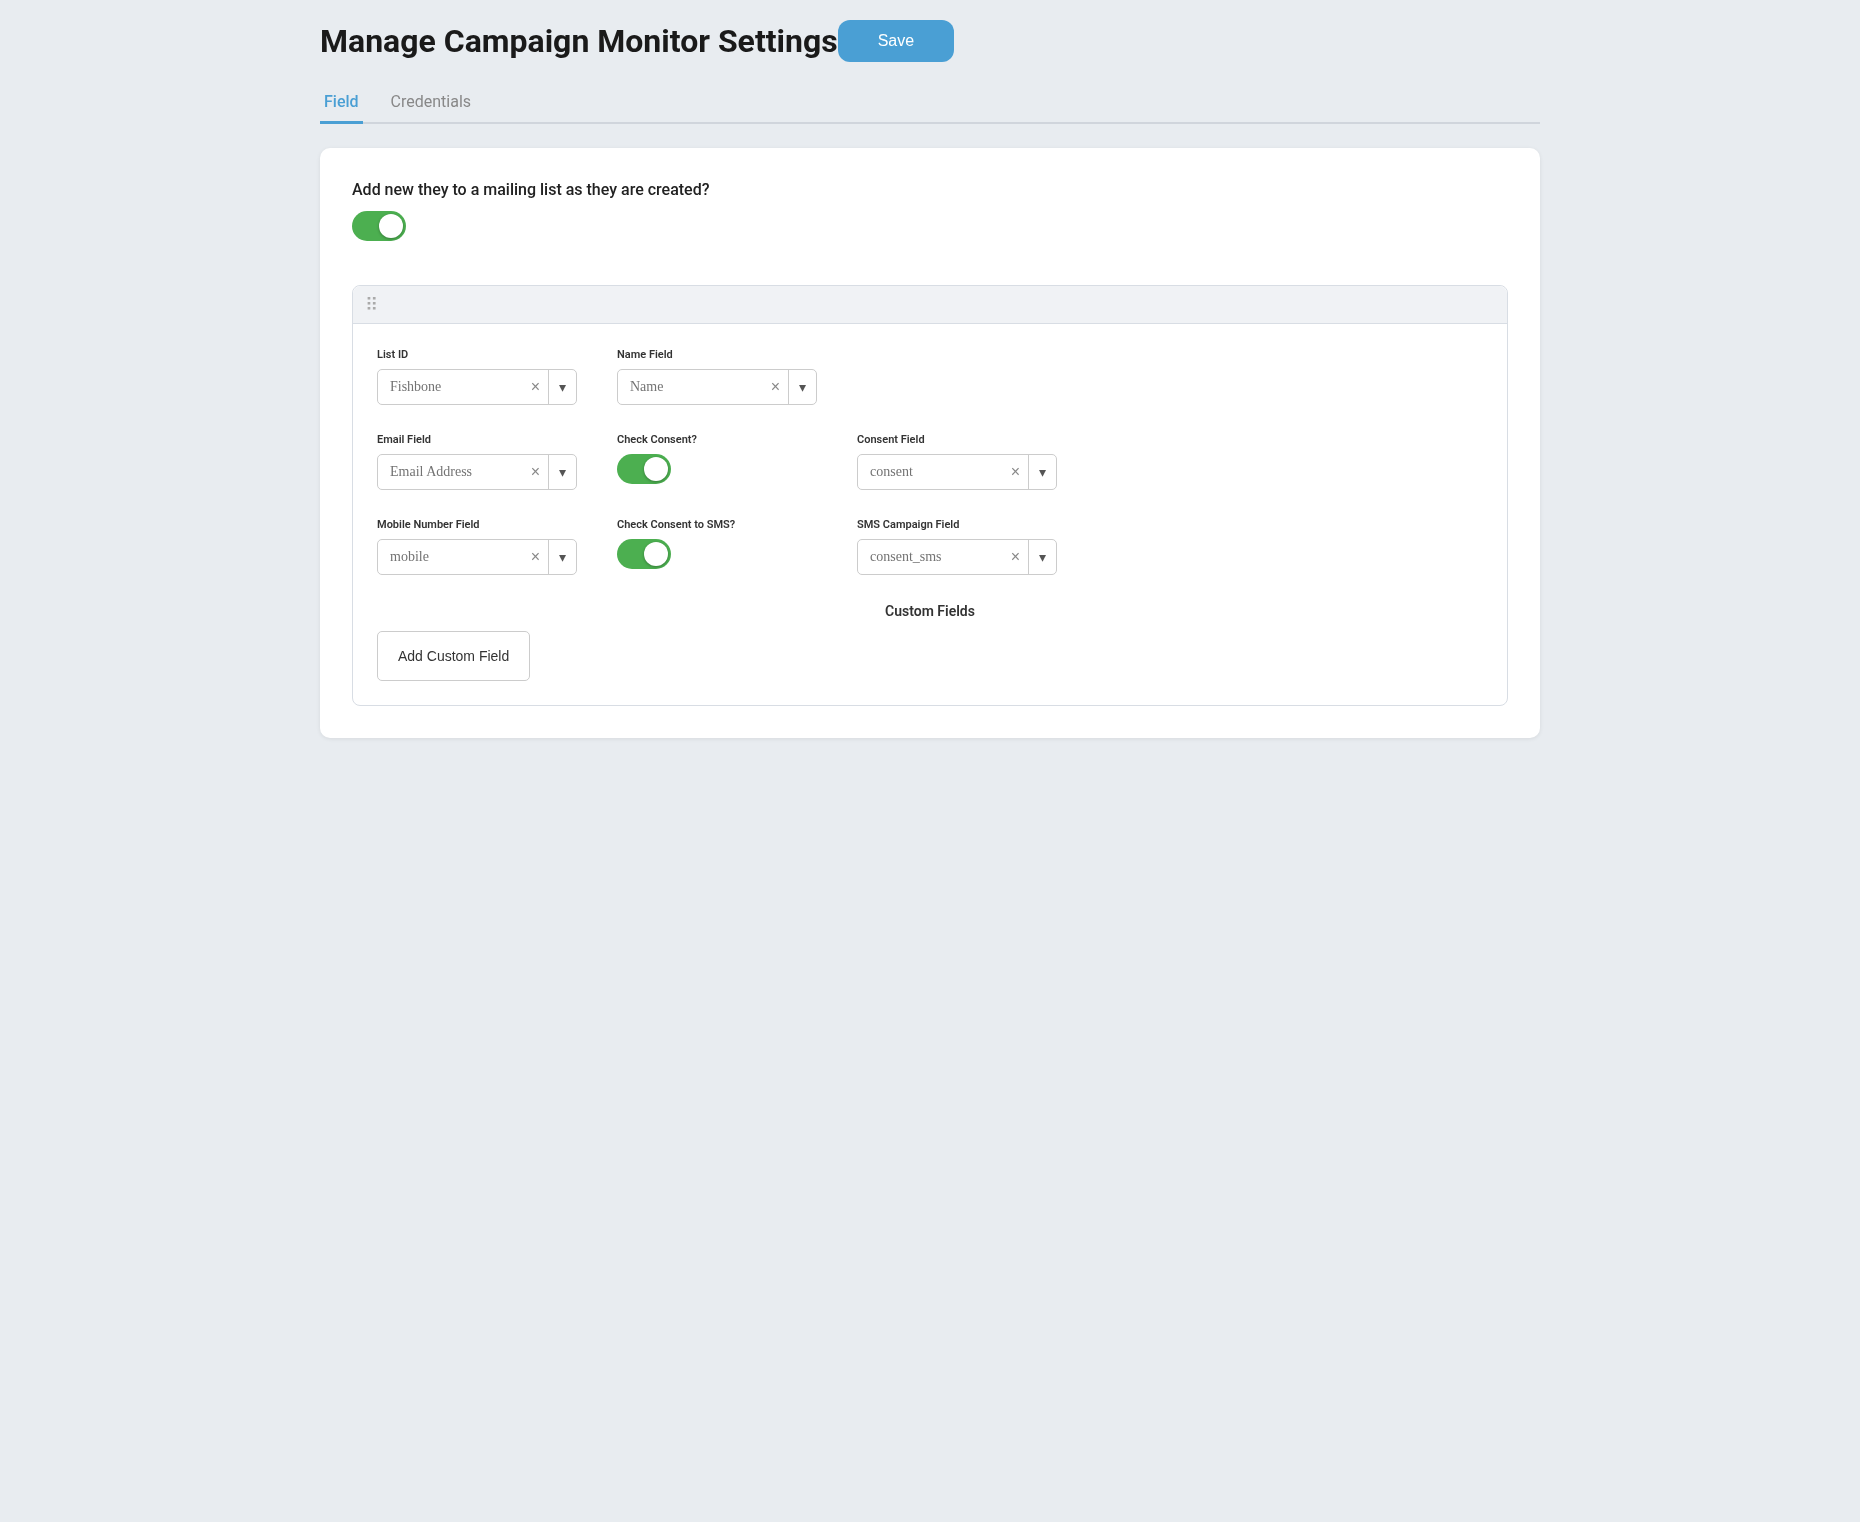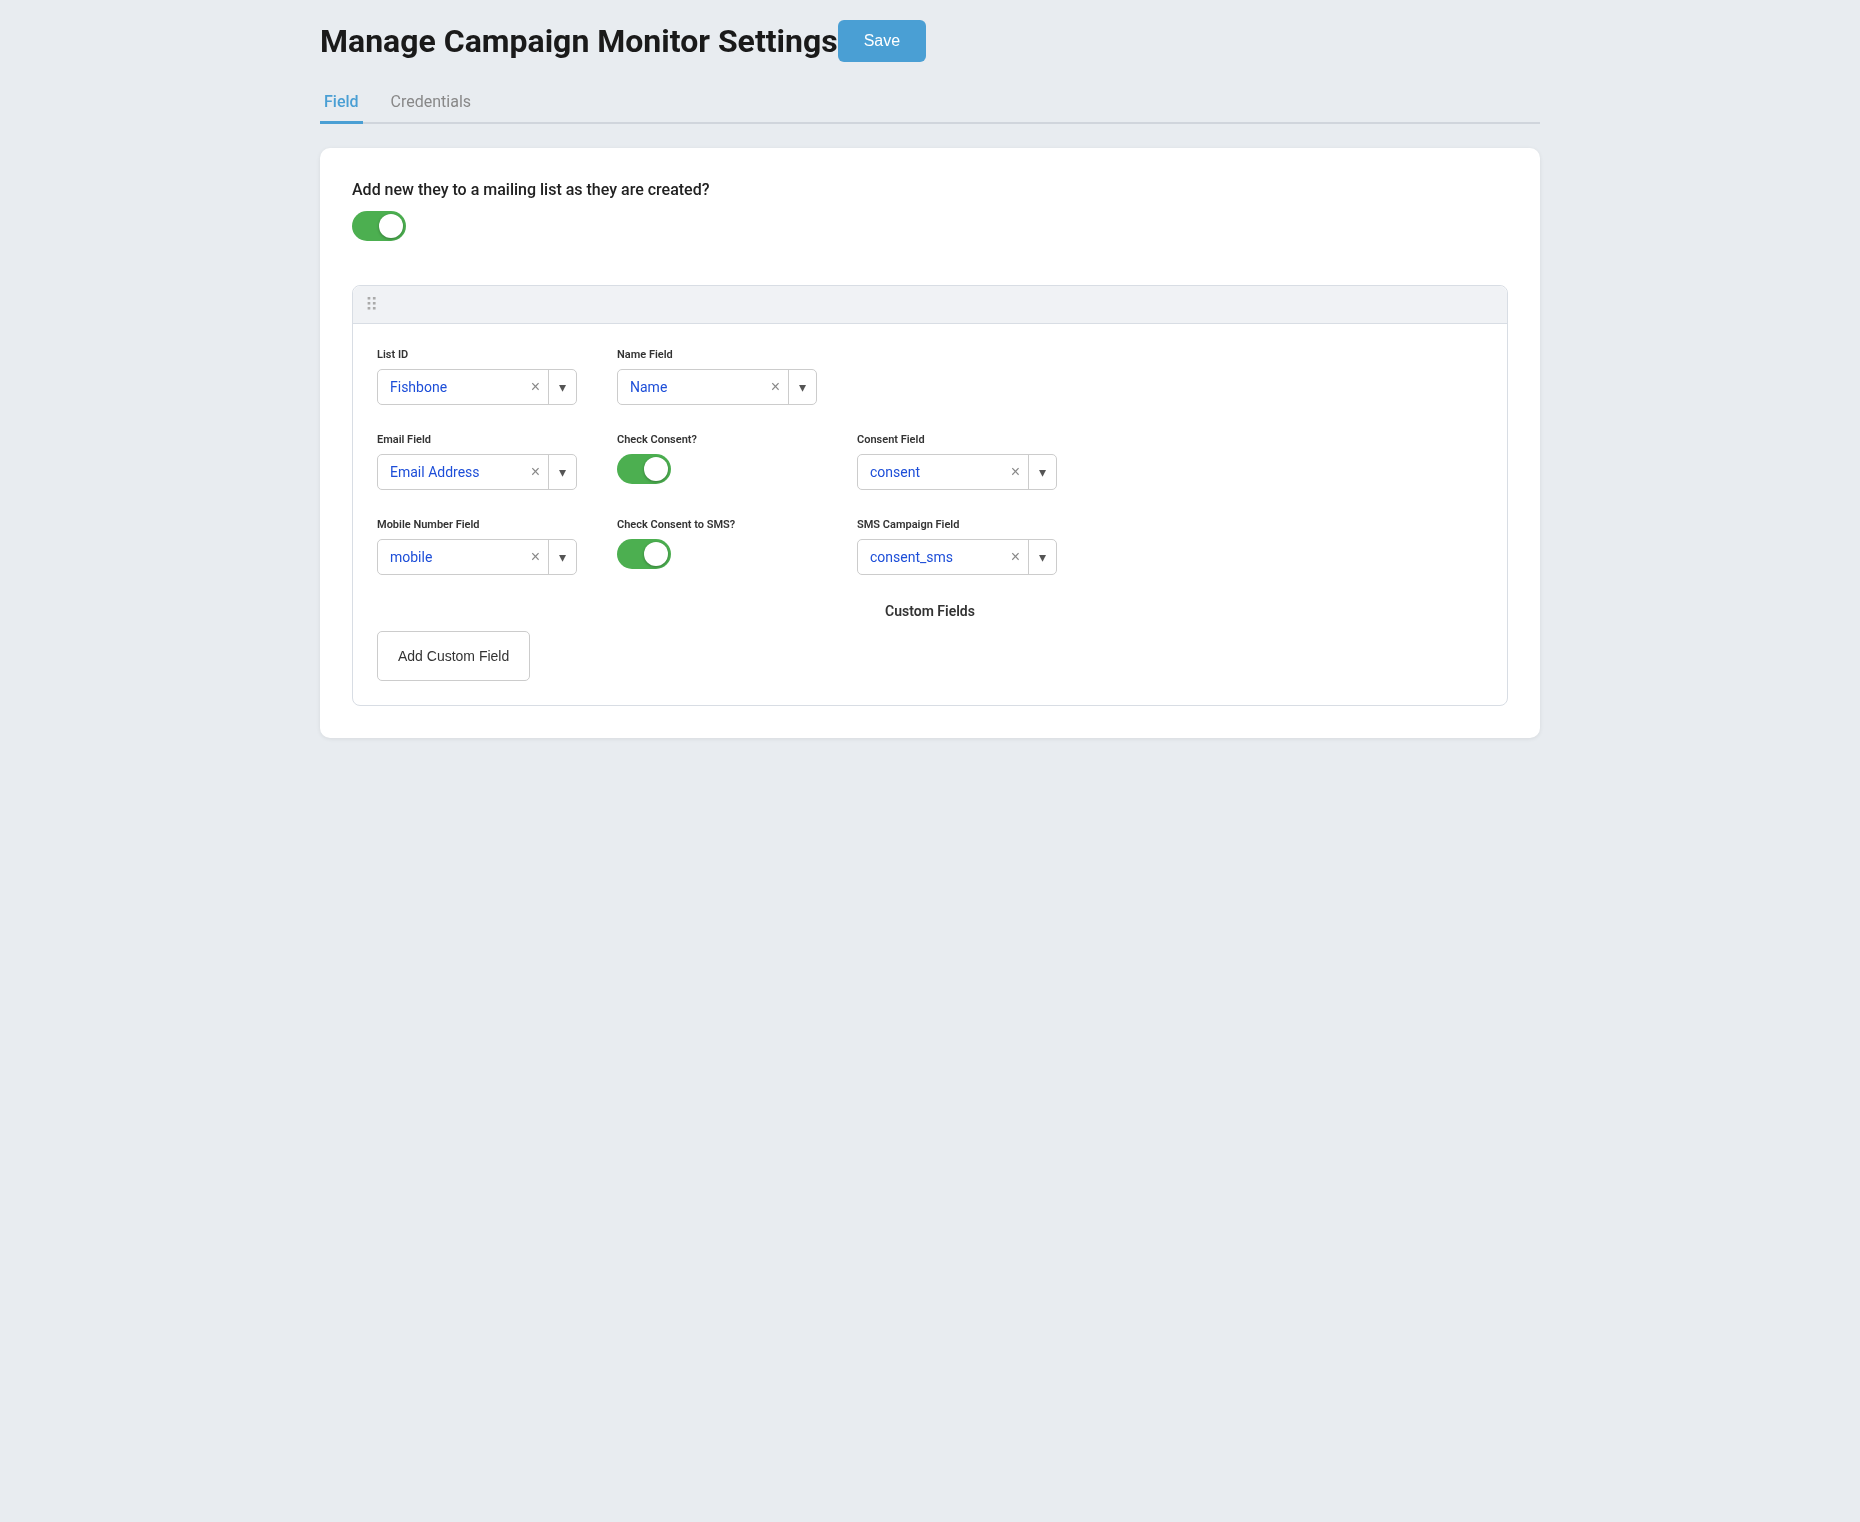--- a/index.html
+++ b/index.html
@@ -21,22 +21,22 @@
     }
     .page-title {
       font-size: 32px;
       font-weight: 700;
       color: #1a1a1a;
     }
     .save-button {
       background: #4a9fd4;
       color: white;
       border: none;
-      border-radius: 6px;
-      padding: 12px 26px;
+      border-radius: 12px;
+      padding: 12px 40px;
       font-size: 16px;
       font-weight: 500;
       cursor: pointer;
     }
     .tabs {
       display: flex;
       gap: 24px;
       border-bottom: 2px solid #d0d5dc;
       margin-bottom: 24px;
     }
@@ -140,22 +140,23 @@
       border-radius: 5px;
       overflow: hidden;
       background: white;
       align-items: center;
       min-width: 200px;
     }
     .select-value {
       flex: 1;
       padding: 9px 12px;
       font-size: 14px;
-      color: #1d4ed8;
+      color: #737373;
       background: transparent;
+      font-family: Liberation Serif, serif;
     }
     .select-clear {
       padding: 0 8px;
       color: #888;
       font-size: 16px;
       cursor: pointer;
       border: none;
       background: none;
     }
     .select-arrow {

